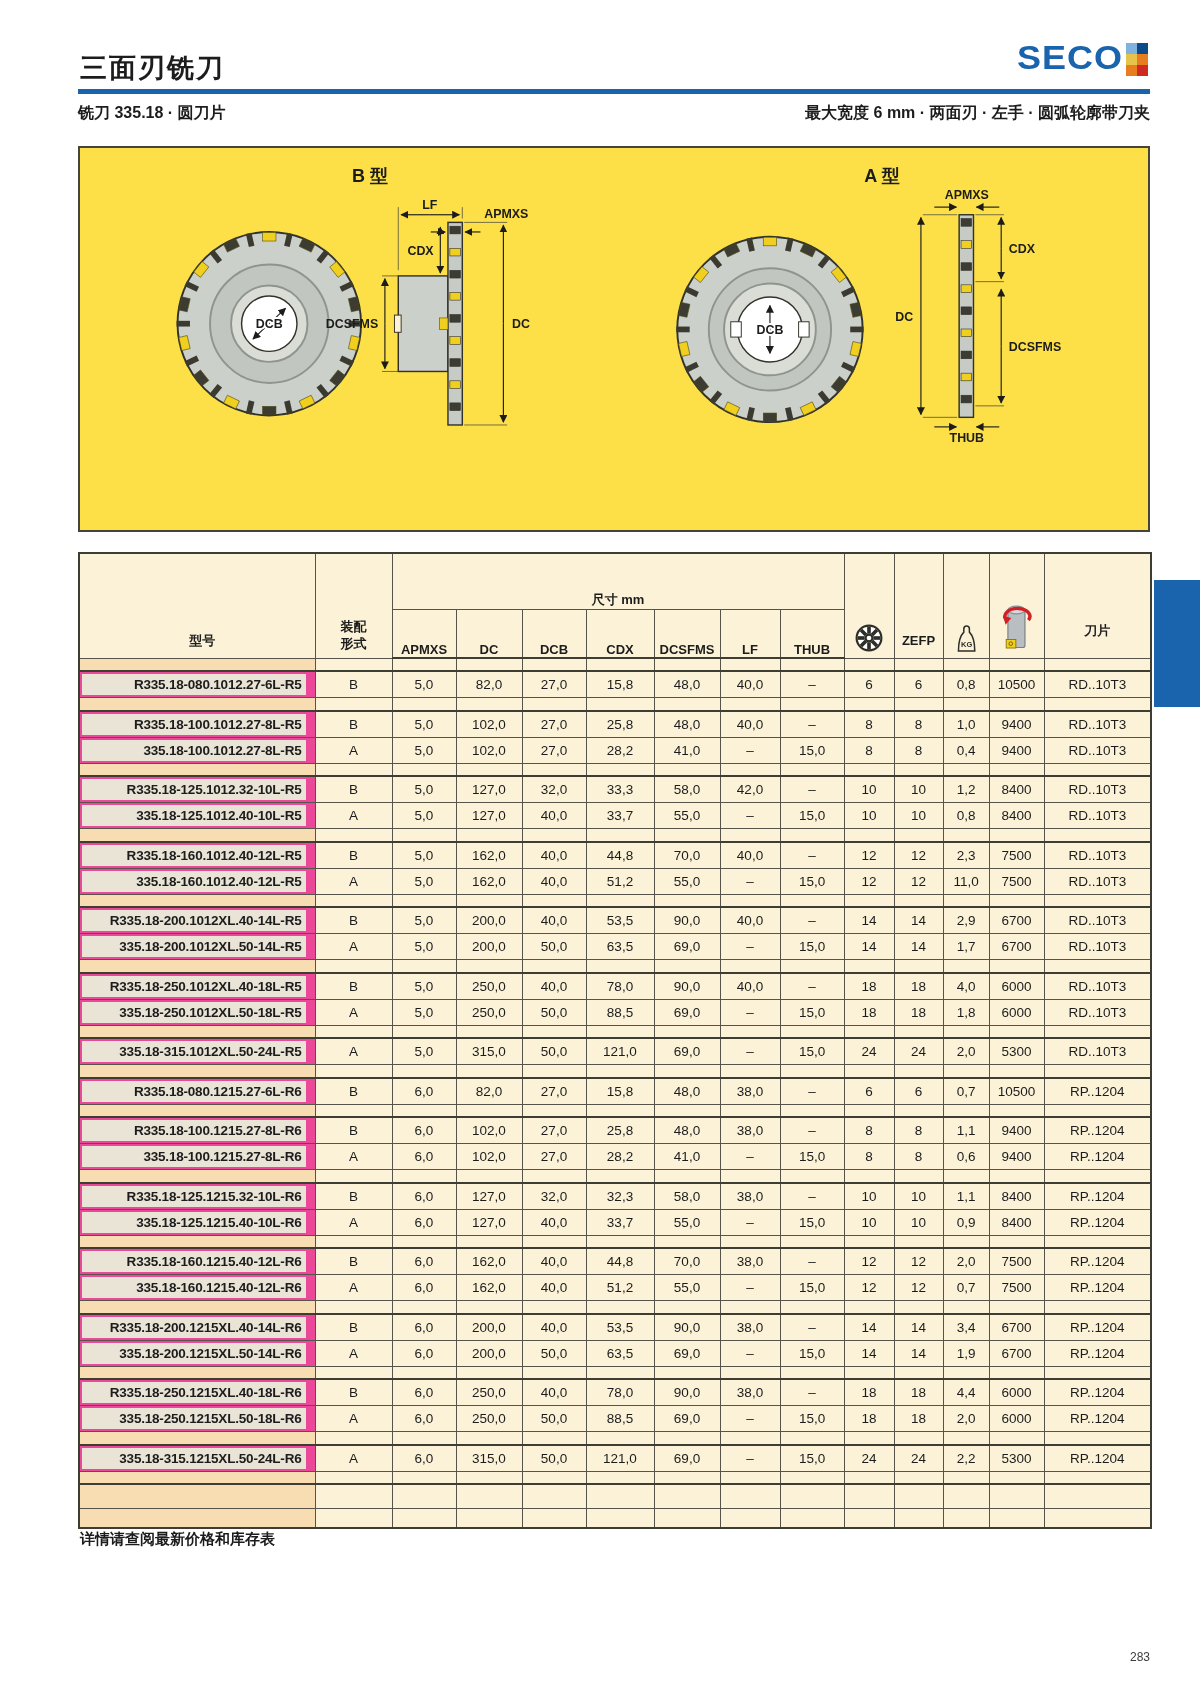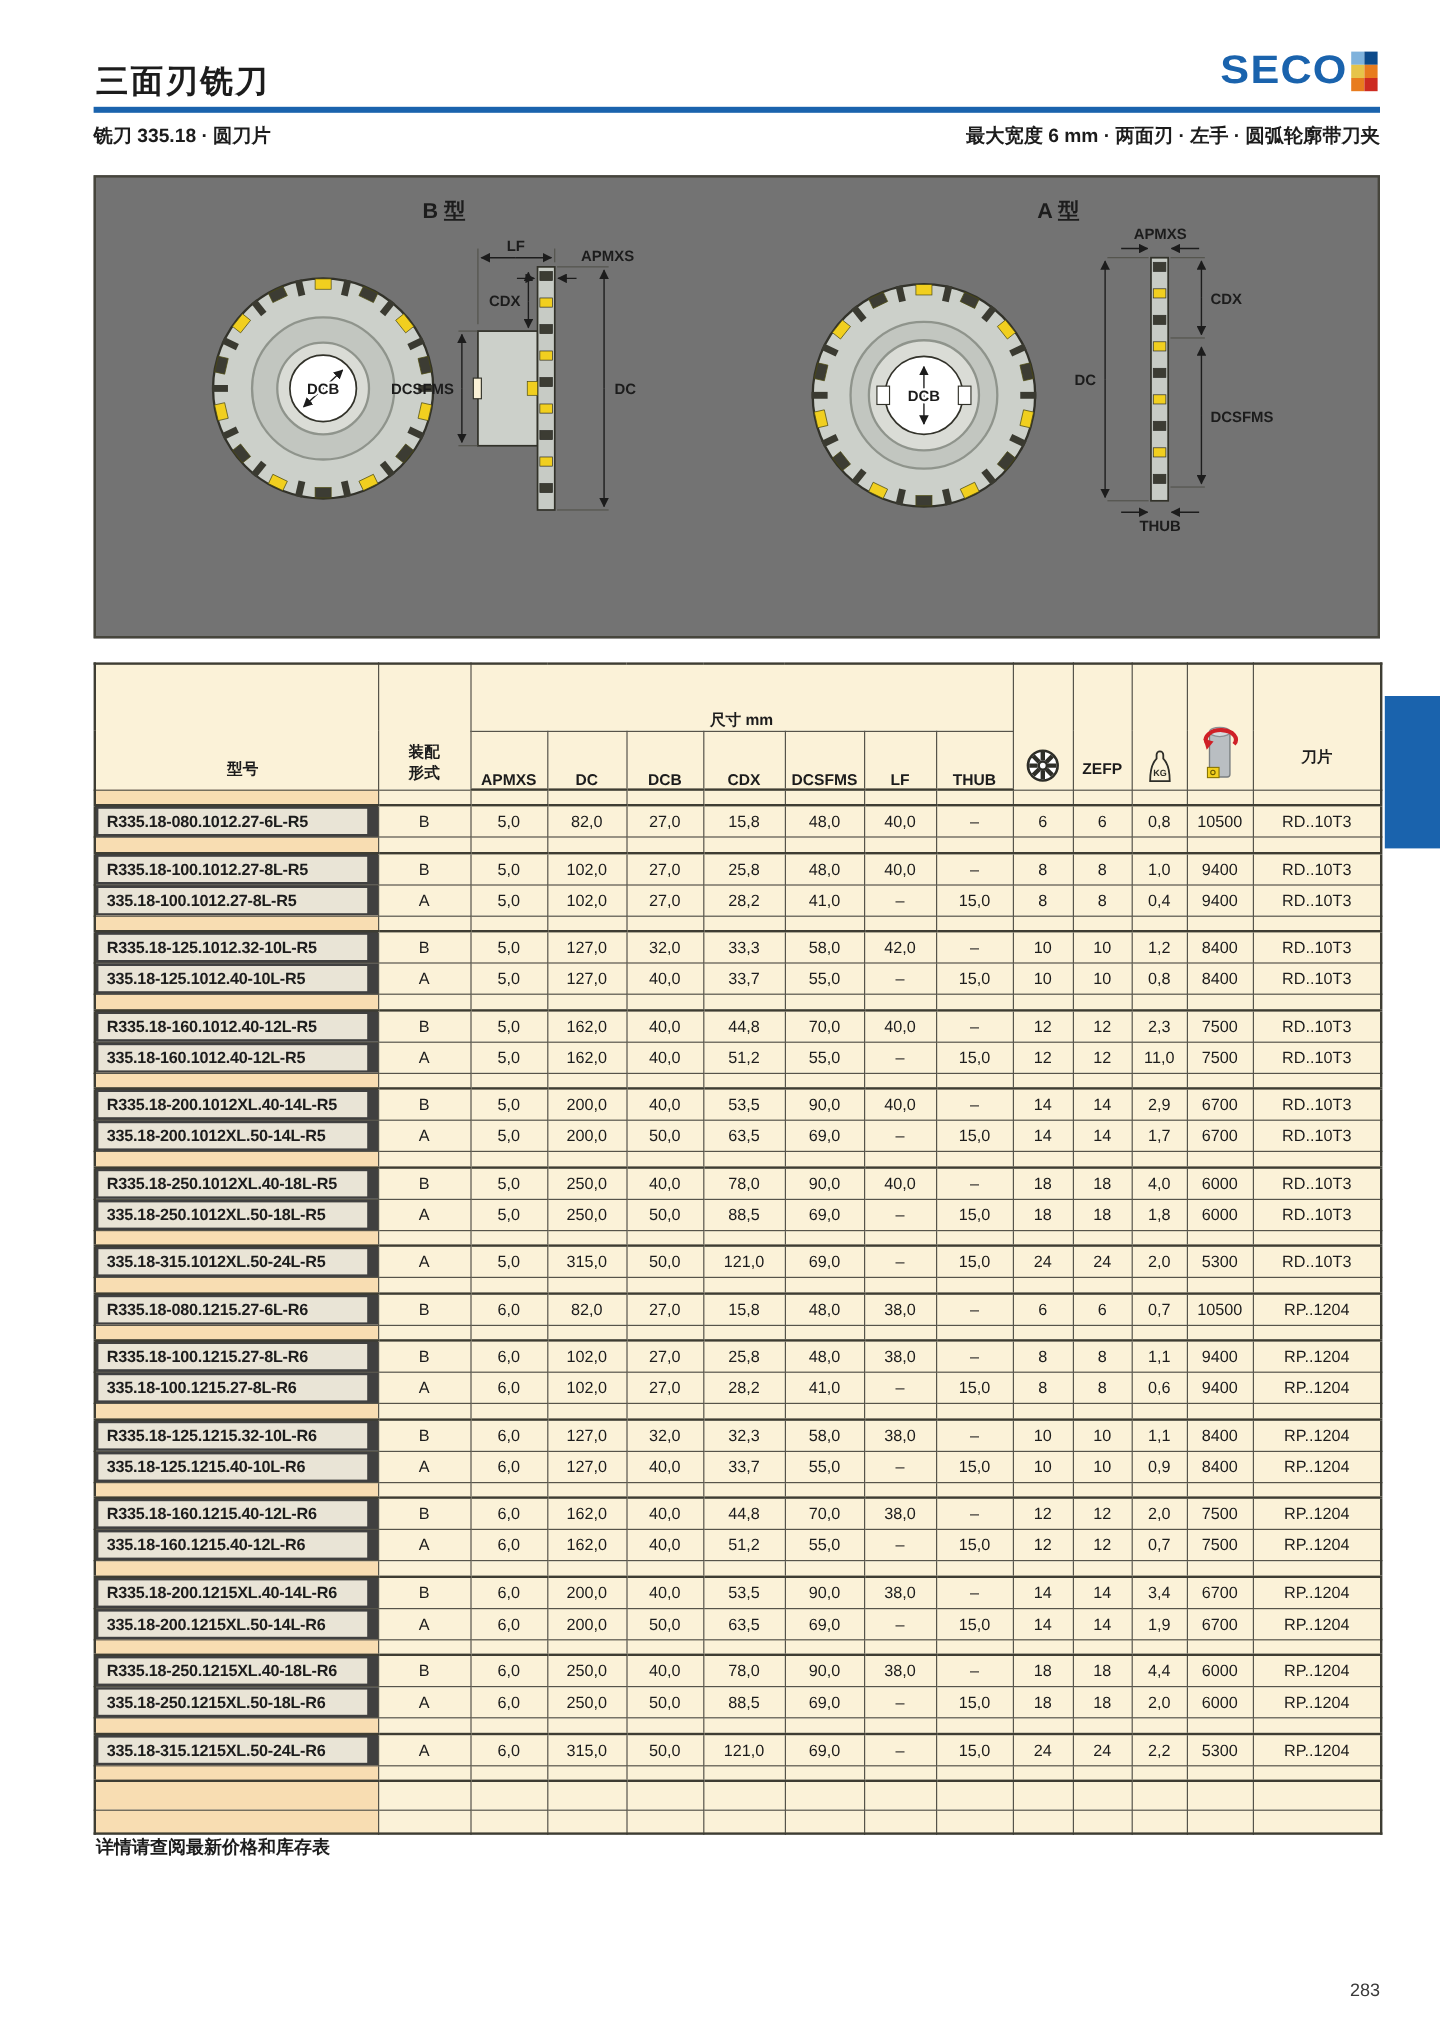--- a/index.html
+++ b/index.html
@@ -12,21 +12,21 @@
   .page-title{left:80px;top:32px;font-size:27px;font-weight:bold;letter-spacing:2px;}
   .logo{right:52px;top:40px;display:flex;align-items:flex-end;gap:3px;}
   .logo-text{font-size:36px;font-weight:bold;color:#1a63ad;letter-spacing:1px;line-height:1;
              transform:scaleY(.92);}
   .logo-mosaic{display:grid;grid-template-columns:11px 11px;grid-auto-rows:11px;}
   .title-rule{left:78px;top:89px;width:1072px;height:5px;background:#1a63ad;}
   .subheader{left:78px;top:103px;width:1072px;display:flex;justify-content:space-between;
              font-size:16px;font-weight:bold;gap:15px;}
 
   
-  .panel{left:78px;top:146px;width:1072px;height:386px;background:#737373;
+  .panel{left:78px;top:146px;width:1072px;height:386px;background:#fde047;
          border:2px solid #46453c;box-sizing:border-box;}
   .type-label{position:absolute;top:16px;width:100px;text-align:center;
               font-size:18px;font-weight:bold;}
   .type-b{left:240px;} .type-a{left:752px;}
   .diag{position:absolute;top:40px;height:258px;}
   .diag-b{left:30px;} .diag-a{left:545px;}
   .diag text{font-family:"Liberation Sans","DejaVu Sans",sans-serif;font-weight:bold;
              font-size:13px;fill:#1c1c1c;}
   .diag .knock{paint-order:stroke;stroke:#ffffff;stroke-width:4px;}
   .dim{stroke:#1c1c1c;stroke-width:1.2;}
@@ -45,30 +45,30 @@
   .cat-table thead tr:last-child th{border-bottom:2px solid #3e3d33;}
   th.model-h{background:#f8ddb2;text-align:left;vertical-align:bottom;
              padding:0 0 8px 10px;font-size:14px;}
   th.form-h{white-space:pre-line;padding-bottom:6px;font-size:14px;line-height:17px;}
   th.dim-group-h{height:56px;vertical-align:middle;font-size:15px;}
   th.dim-h{height:49px;vertical-align:middle;}
   th.icon-h{padding-bottom:3px;}
   th.zefp-h{padding-bottom:10px;font-size:13.5px;}
   th.insert-h{padding-bottom:18px;font-size:14px;}
   tr.datarow td{background:#fbf2d8;height:26px;text-align:center;font-size:13.5px;}
-  tr.datarow td:first-child{background:#404040;text-align:left;}
+  tr.datarow td:first-child{background:#ec4899;text-align:right;}
   .model-chip{display:block;background:#e9e4d6;margin:2px 9px 2px 2px;padding:3px 4px 3px 7px;
               font-weight:bold;font-size:13.5px;letter-spacing:-0.2px;white-space:nowrap;
               overflow:hidden;}
   tr.spacer td,tr.endrow td{background:#fbf2d8;}
   tr.spacer td:first-child,tr.endrow td:first-child{background:#f8ddb2;}
   tr.spacer td{border-bottom:2px solid #3e3d33;}
 
   .footer-note{left:80px;top:1530px;font-size:15px;font-weight:bold;text-align:center;}
-  .page-number{right:50px;top:1650px;font-size:15px;color:#3a3a3a;}
+  .page-number{right:50px;top:1650px;font-size:12px;color:#3a3a3a;}
   .edge-tab{right:0;top:580px;width:46px;height:127px;background:#1a63ad;}
 </style>
 </head>
 <body>
 
 <h1 class="abs page-title">三面刃铣刀</h1>
 
 <div class="abs logo">
   <span class="logo-text">SECO</span>
   <span class="logo-mosaic">

